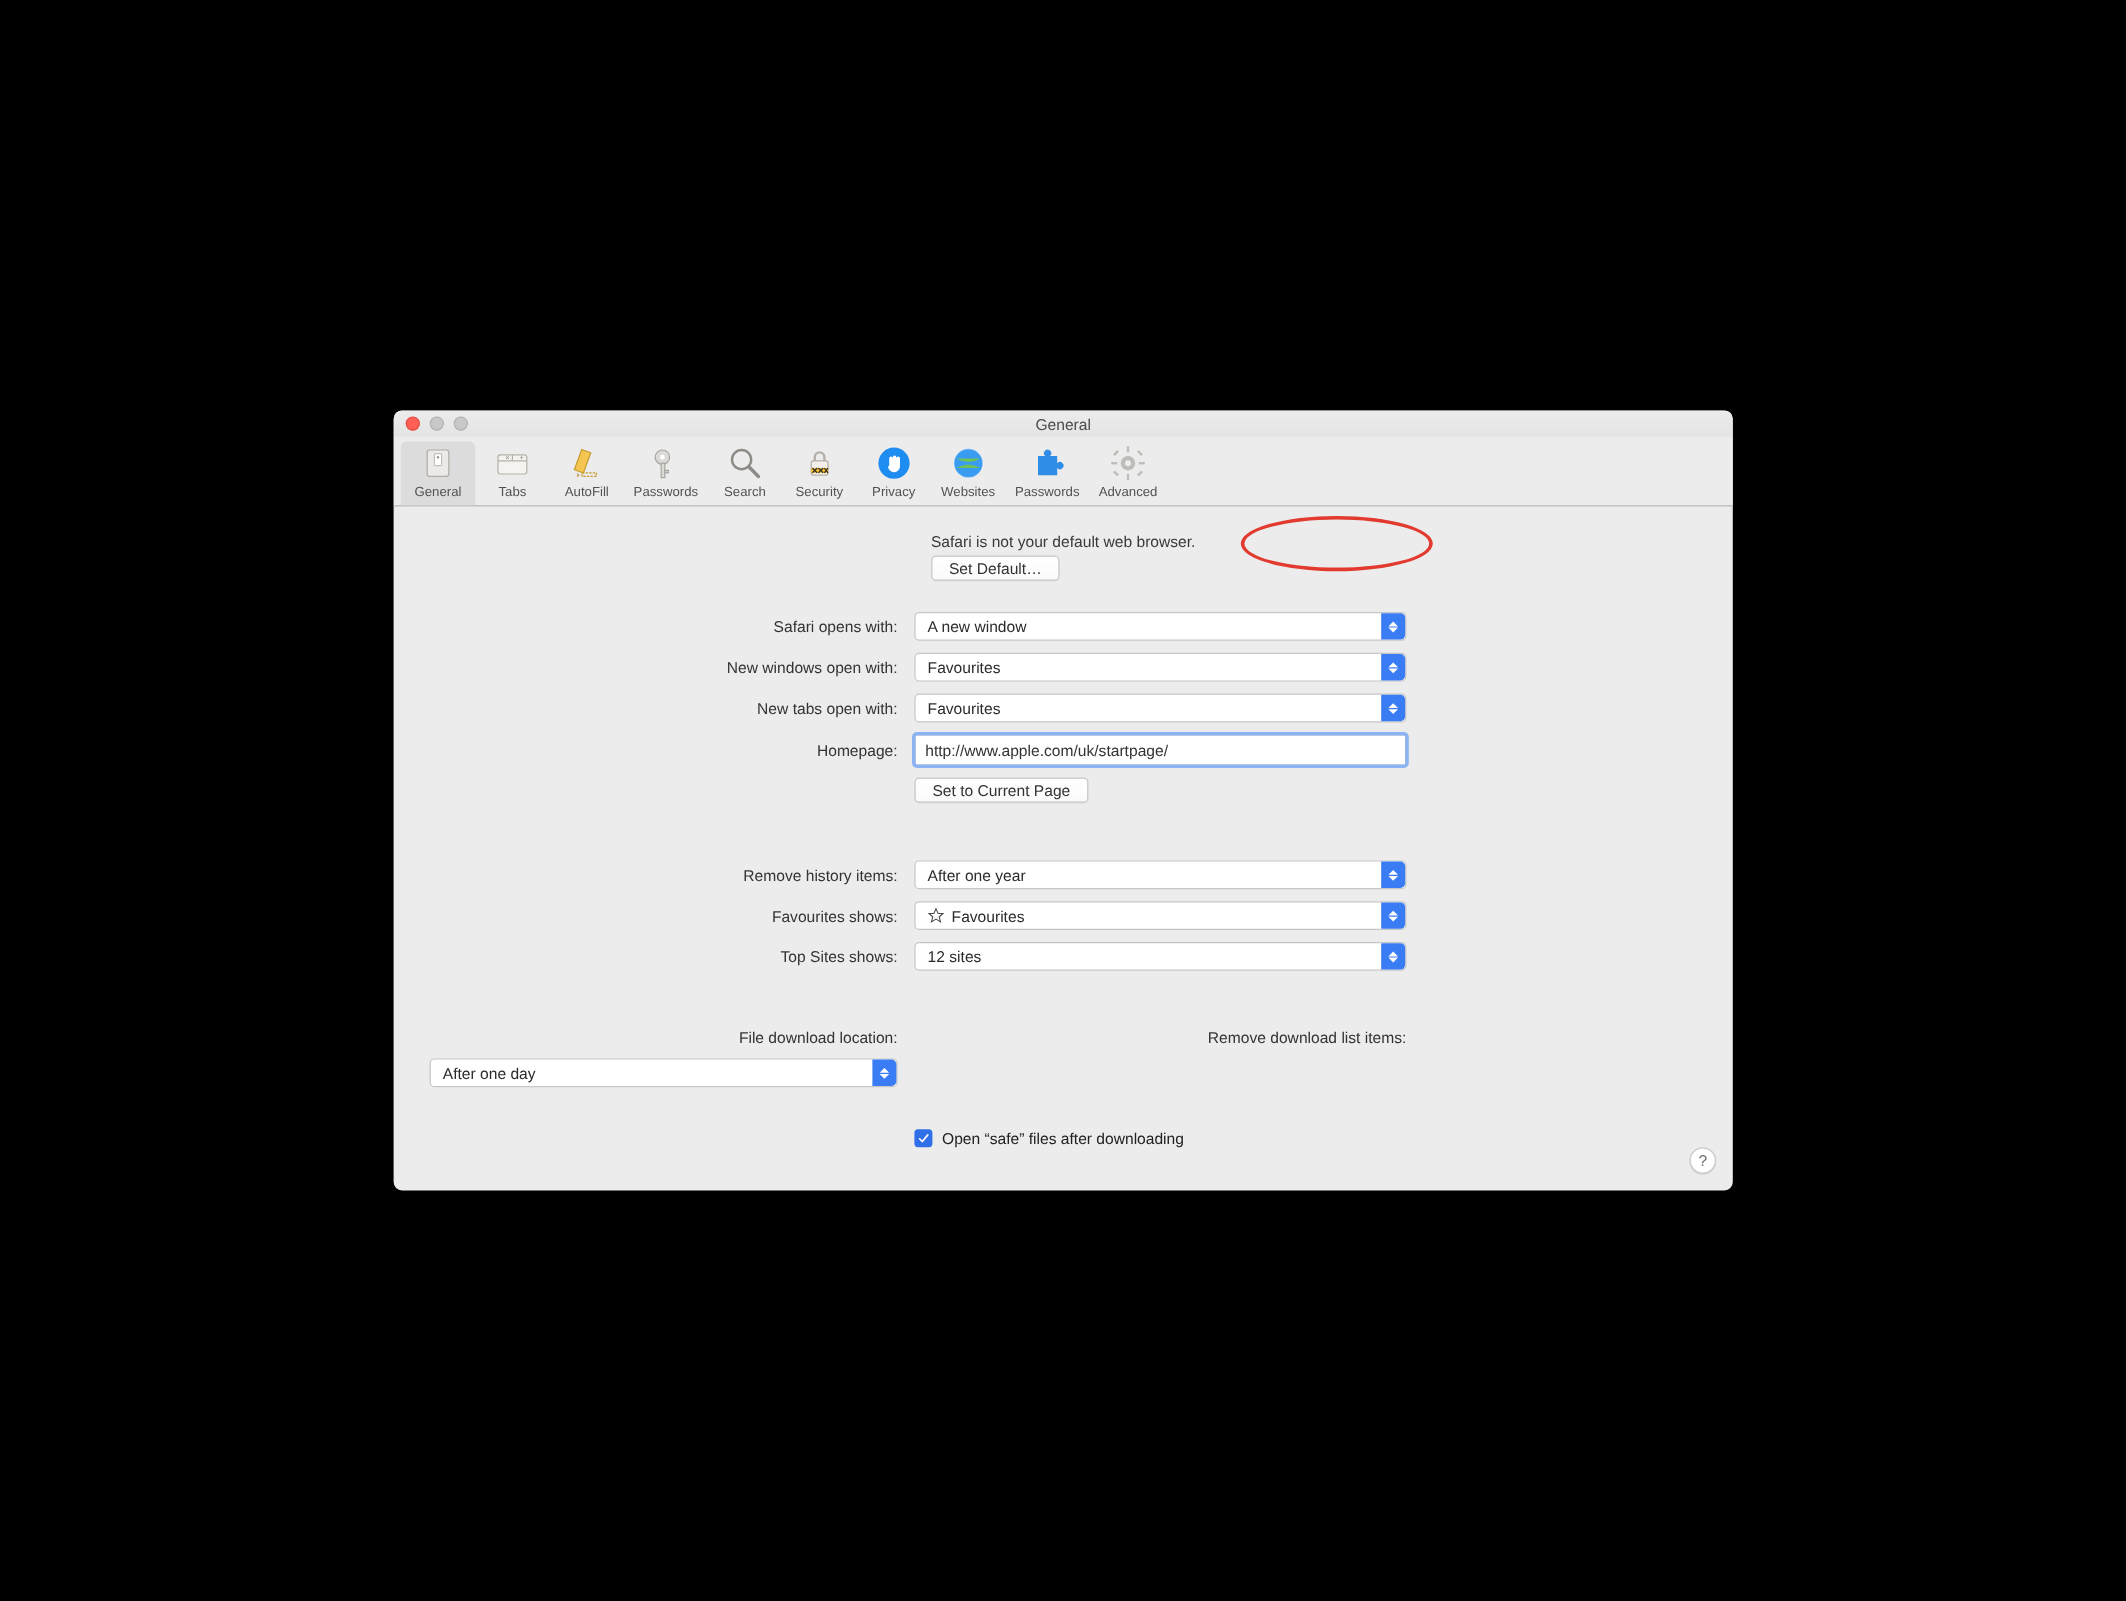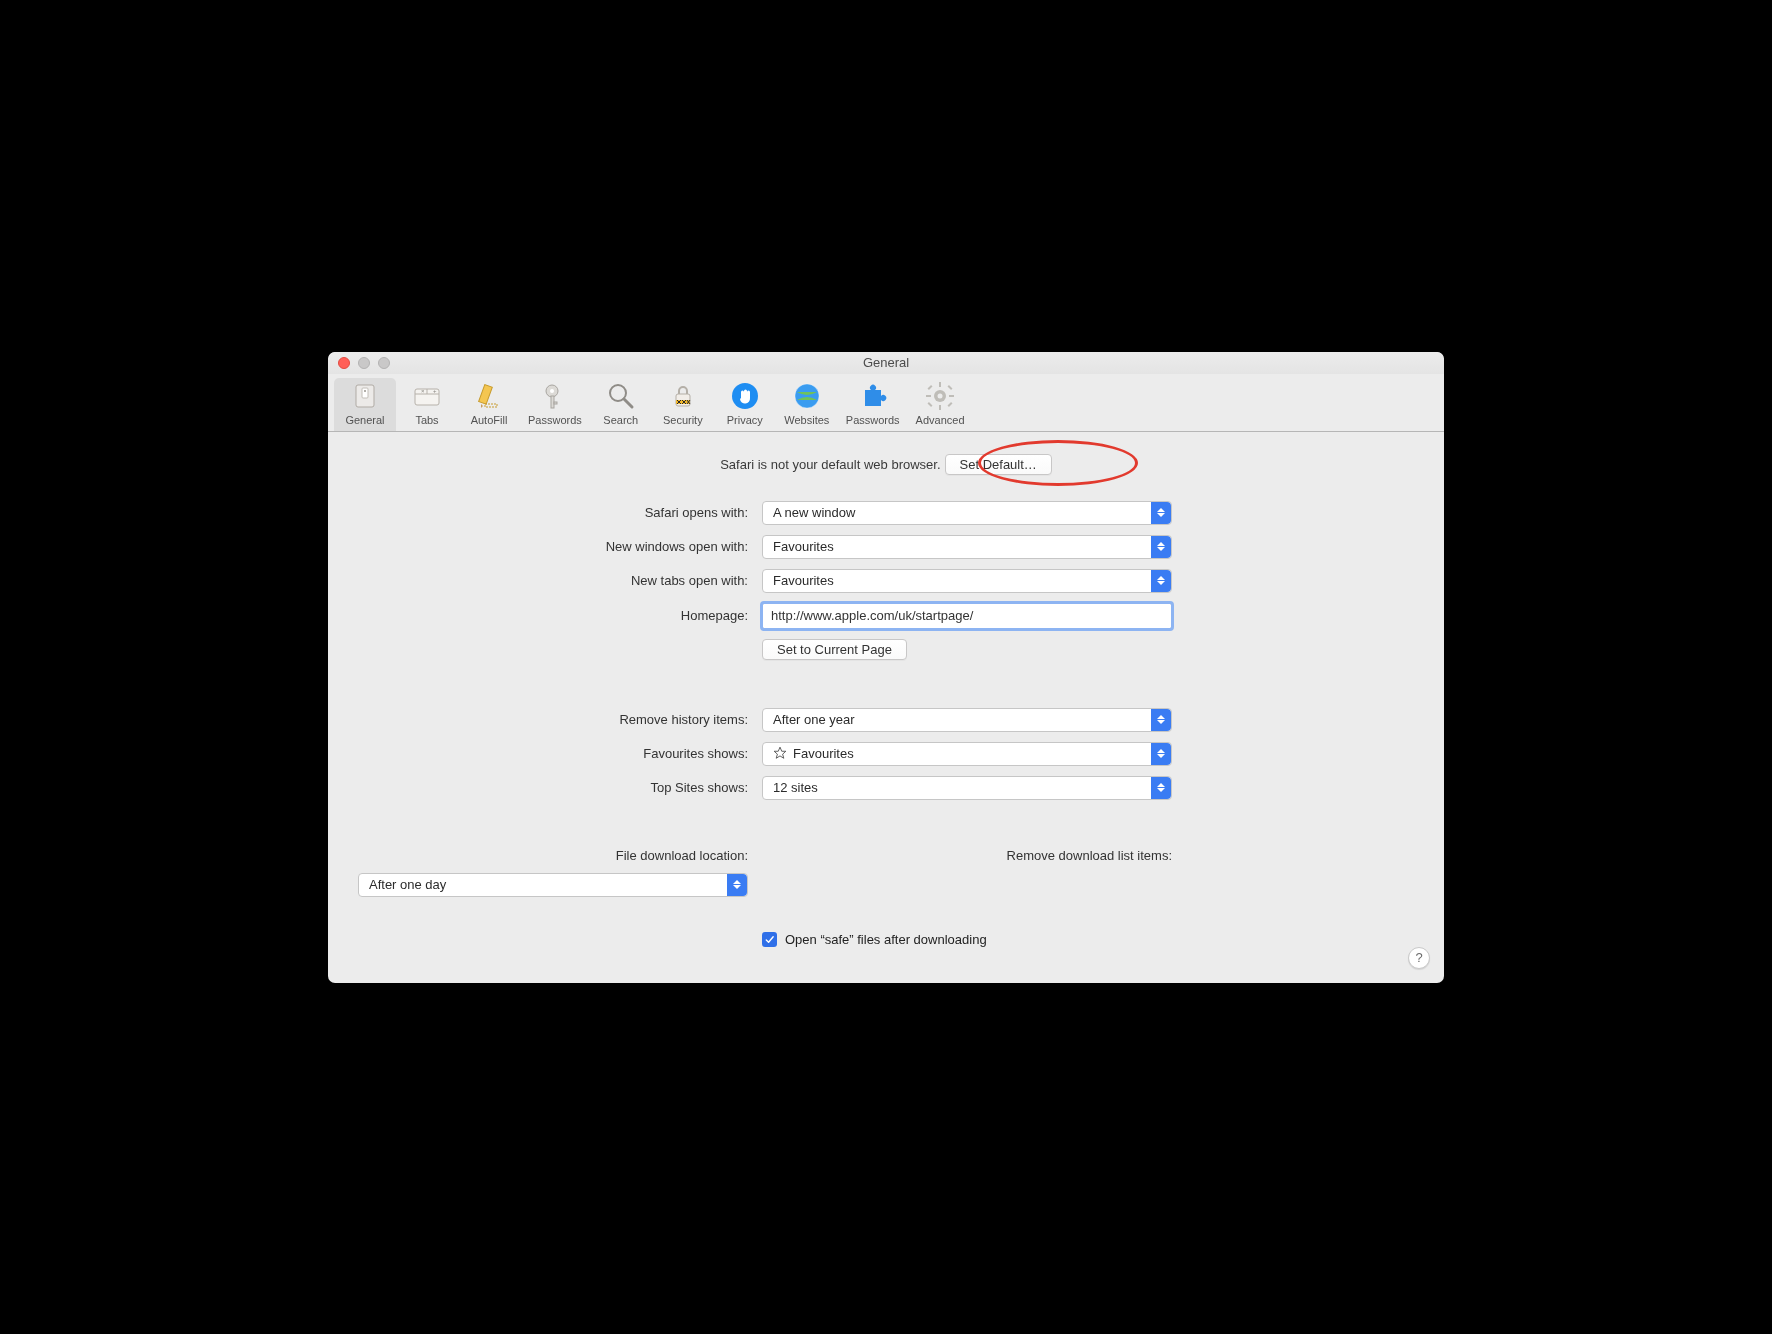--- a/index.html
+++ b/index.html
@@ -56,21 +56,21 @@
   .tb-item.selected { background:#dcdcdc; }
   .tb-icon { width:32px; height:32px; display:flex; align-items:center; justify-content:center; }
   .tb-label { margin-top:2px; }
   .content {
     padding: 22px 30px 26px 30px;
     font-size:13px;
   }
   .banner-row {
     text-align:center; margin-bottom:26px; position:relative;
   }
-  .banner-inline { display:inline-flex; align-items:center; gap:4px; }
+  .banner-inline { display:inline-flex; align-items:flex-start; gap:4px;flex-direction:column; }
   .banner-text { color:#3a3a3a; }
   .mac-btn {
     background:linear-gradient(#fff,#fafafa);
     border:1px solid #c8c7c7;
     border-radius:4px;
     padding:2px 14px;
     font-size:13px; color:#333;
     box-shadow:0 1px 0 rgba(0,0,0,.03);
   }
   .highlight-oval {

